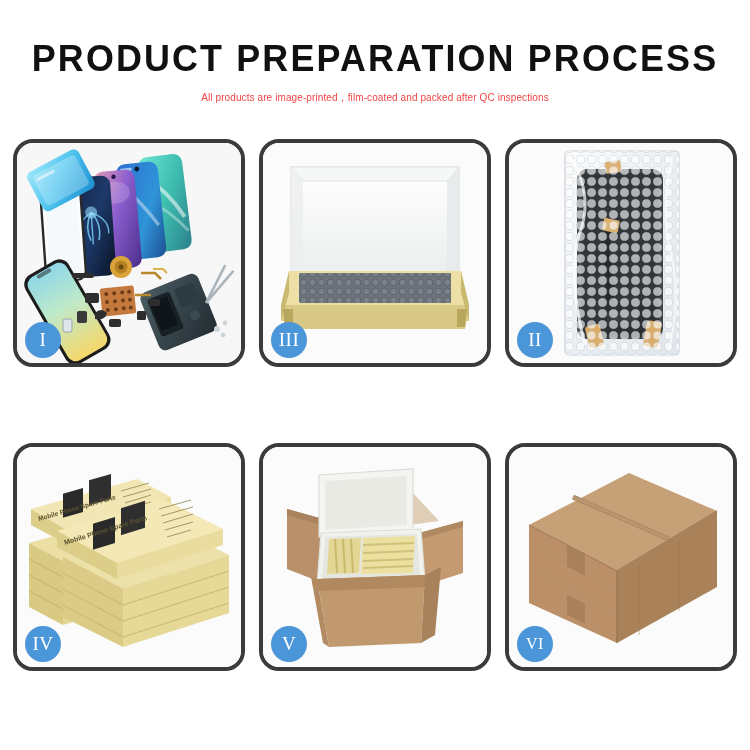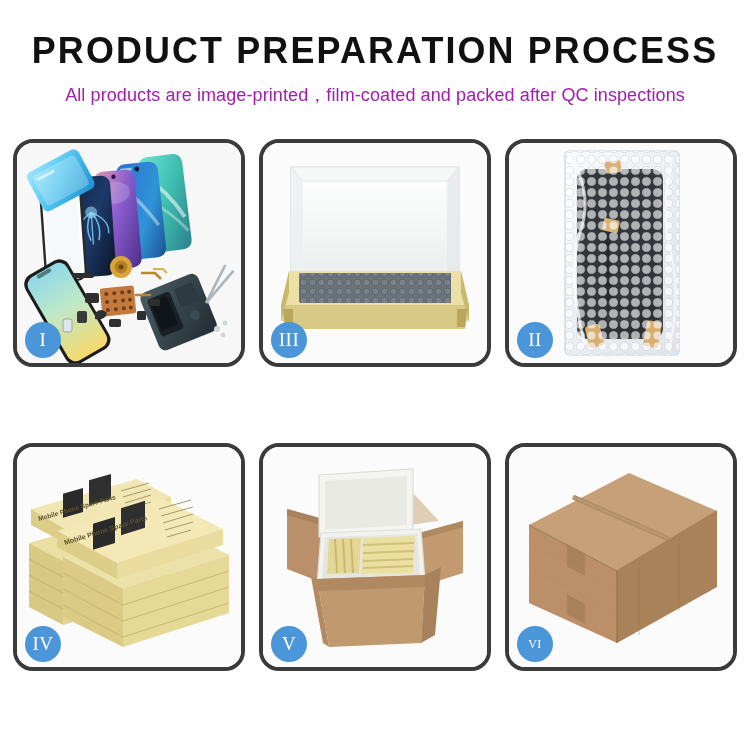--- a/index.html
+++ b/index.html
@@ -3,29 +3,29 @@
 <meta charset="utf-8">
 <style>
   html,body{margin:0;padding:0;}
   body{
     width:750px;height:750px;background:#ffffff;
     font-family:"Liberation Sans","DejaVu Sans",sans-serif;
     overflow:hidden;
   }
   .page{position:relative;width:750px;height:750px;}
 
-  .header{padding-top:32px;text-align:center;}
+  .header{padding-top:40px;text-align:center;}
   .title{
     font-size:37px;font-weight:bold;color:#111;
     letter-spacing:2.2px;line-height:1;
     font-family:"Liberation Sans","DejaVu Sans",sans-serif;
     transform:scaleX(0.97);
   }
   .subtitle{
-    margin-top:14px;font-size:18px;color:#a21caf;
+    margin-top:14px;font-size:10px;color:#ef4444;
     letter-spacing:.1px;font-weight:400;
   }
 
   .grid{
     position:absolute;left:13px;top:139px;
     width:724px;
     display:grid;
     grid-template-columns:repeat(3,232px);
     grid-template-rows:repeat(2,228px);
     column-gap:14px;row-gap:76px;
@@ -45,21 +45,21 @@
   .badge{
     position:absolute;left:8px;bottom:5px;
     width:36px;height:36px;border-radius:50%;
     background:#4b95d9;
     color:#ffffff;
     font-family:"Liberation Serif","DejaVu Serif",serif;
     font-size:19px;line-height:36px;text-align:center;
     letter-spacing:.5px;
     z-index:5;
   }
-  .badge.wide{font-size:12px;}
+  .badge.wide{font-size:16px;}
 </style>
 </head>
 <body>
 
 <div class="page">
 
   <div class="header">
     <div class="title">PRODUCT PREPARATION PROCESS</div>
     <div class="subtitle">All products are image-printed，film-coated and packed after QC inspections</div>
   </div>

